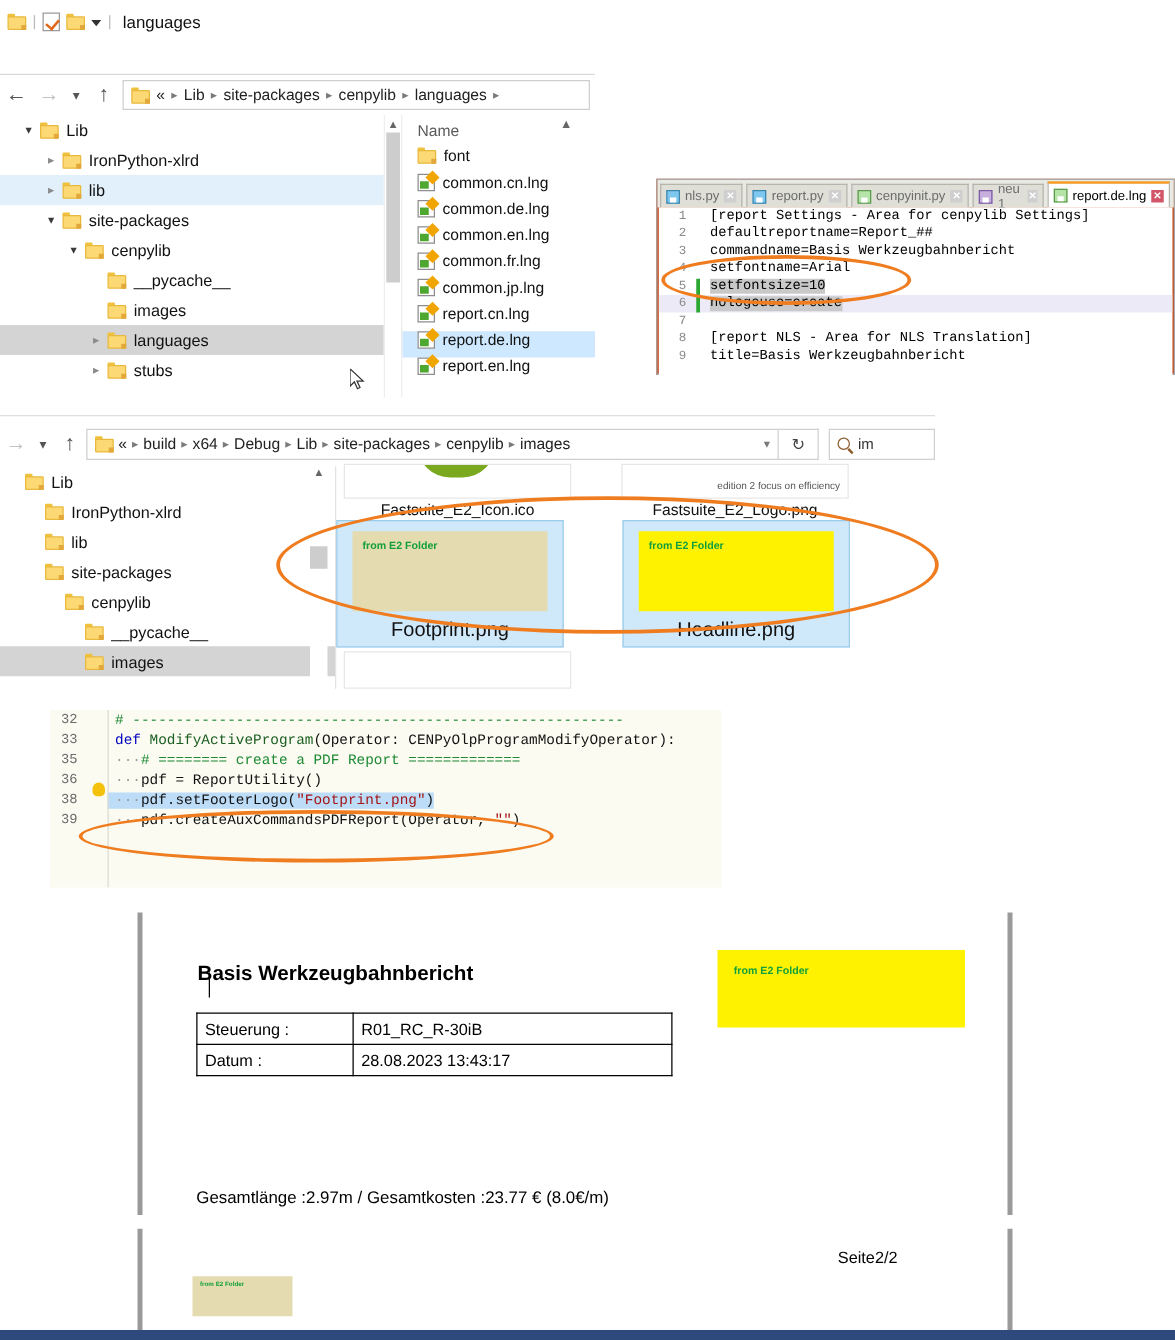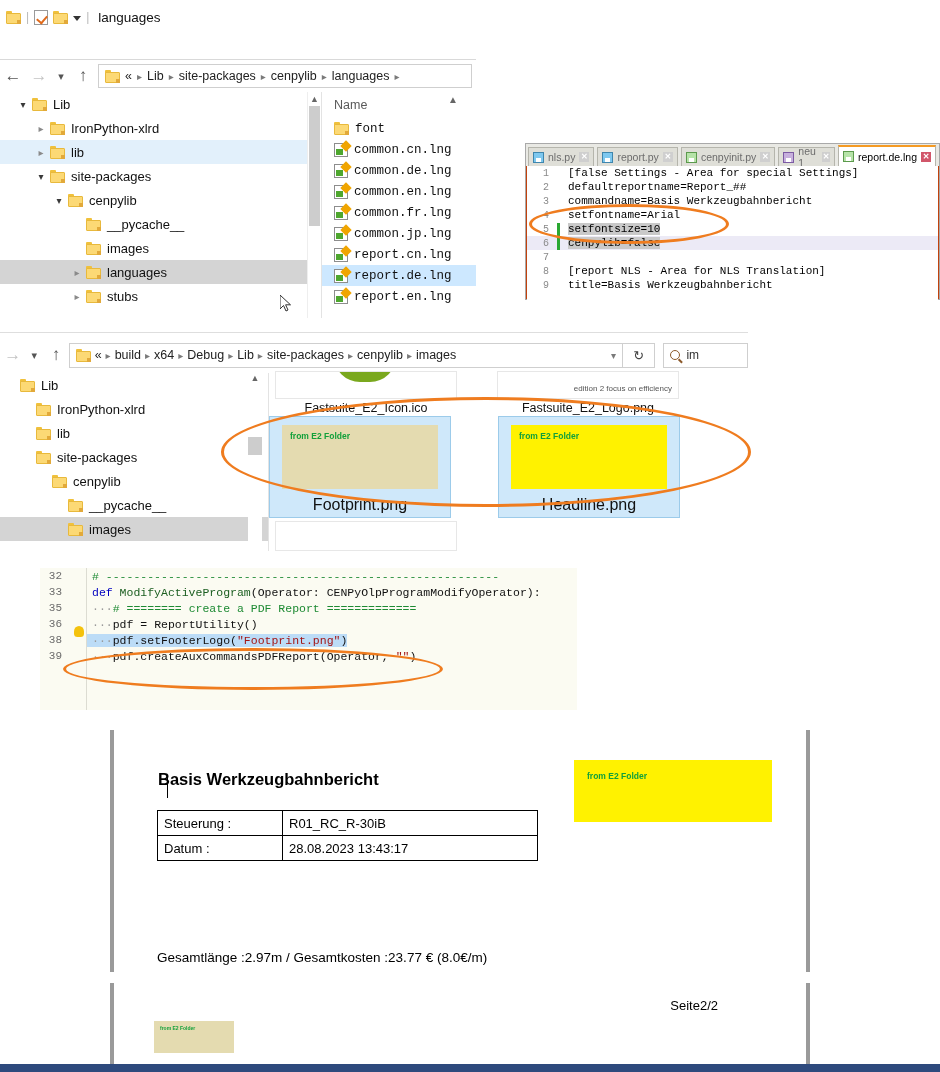--- a/index.html
+++ b/index.html
@@ -49,21 +49,21 @@
   .chev.open { color:#3a3a3a; }
   .tree-label { margin-left:6px; }
   .tree-scroll { position:absolute; right:0; top:0; width:14px; height:226px; background:#fff; border-left:1px solid #eee;}
   .tree-scroll .up { text-align:center; font-size:9px; color:#666; margin-top:2px;}
   .tree-scroll .thumb { position:absolute; left:1px; top:14px; width:11px; height:120px; background:#cdcdcd;}
   .cursor-arrow { position:absolute; left:280px; top:203px; width:13px; height:18px; }
 
   .list1 { width:154px; position:relative; background:#fff; }
   .list-hdr { height:26px; display:flex; align-items:center; padding-left:12px; font-size:12.5px; color:#5a5a5a; position:relative;}
   .list-hdr .sortcaret { position:absolute; right:18px; top:2px; font-size:10px; color:#666;}
-  .file-row { height:21px; display:flex; align-items:center; gap:6px; padding-left:12px; font-size:12.5px; color:#111;font-family:Liberation Mono, monospace; }
+  .file-row { height:21px; display:flex; gap:6px; padding-left:12px; font-size:12.5px; color:#111; }
   .file-row.sel { background:#cde8ff; }
   .lng-ico { width:14px; height:14px; position:relative; flex:none; }
   .lng-ico .pg { position:absolute; inset:0; background:#fff; border:1px solid #8d8d8d; }
   .lng-ico .gr { position:absolute; left:2px; bottom:2px; width:7px; height:6px; background:#4ea72e;}
   .lng-ico .pen { position:absolute; right:-2px; top:-1px; width:8px; height:8px; background:#f0a500; transform:rotate(45deg); }
 
   
   #editor { position:absolute; left:525px; top:143px; width:415px; height:157px; background:#c2410c; border:1px solid #a9a9a9; }
   .ed-tabs { height:22px; display:flex; align-items:flex-end; padding-left:2px; background:#e9e9e4; }
   .ed-tab { height:19px; display:flex; align-items:center; gap:4px; padding:0 4px; margin-right:3px;
@@ -404,21 +404,21 @@
         <span class="dsk g"></span>
         <span>report.de.lng</span>
         <span class="tabx">✕</span>
       </div>
     </div>
   <div class="ed-body">
     <div id="edlines">
         <div class="cl">
           <span class="ln">1</span>
           <span class="mk"></span>
-          <span class="tx">[false Settings - Area for special Settings]</span>
+          <span class="tx">[report Settings - Area for cenpylib Settings]</span>
         </div>
         <div class="cl">
           <span class="ln">2</span>
           <span class="mk"></span>
           <span class="tx">defaultreportname=Report_##</span>
         </div>
         <div class="cl">
           <span class="ln">3</span>
           <span class="mk"></span>
           <span class="tx">commandname=Basis Werkzeugbahnbericht</span>
@@ -429,21 +429,21 @@
           <span class="tx">setfontname=Arial</span>
         </div>
         <div class="cl">
           <span class="ln">5</span>
           <span class="mk g"></span>
           <span class="tx"><span class="selbg">setfontsize=10</span></span>
         </div>
         <div class="cl hl">
           <span class="ln">6</span>
           <span class="mk g"></span>
-          <span class="tx"><span class="selbg">cenpylib=false</span></span>
+          <span class="tx"><span class="selbg">nologouse=create</span></span>
         </div>
         <div class="cl">
           <span class="ln">7</span>
           <span class="mk"></span>
           <span class="tx"></span>
         </div>
         <div class="cl">
           <span class="ln">8</span>
           <span class="mk"></span>
           <span class="tx">[report NLS - Area for NLS Translation]</span>

